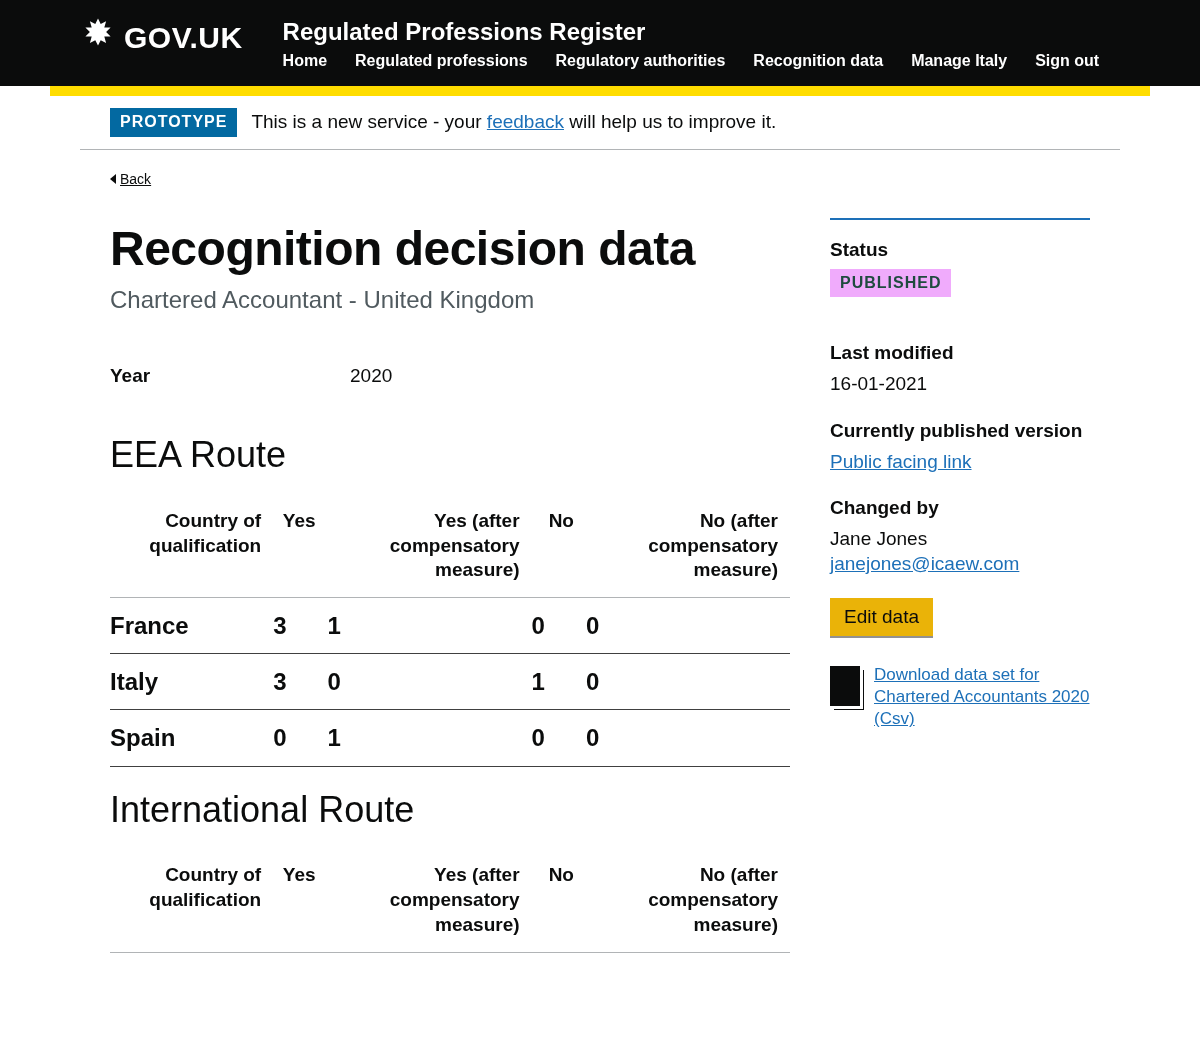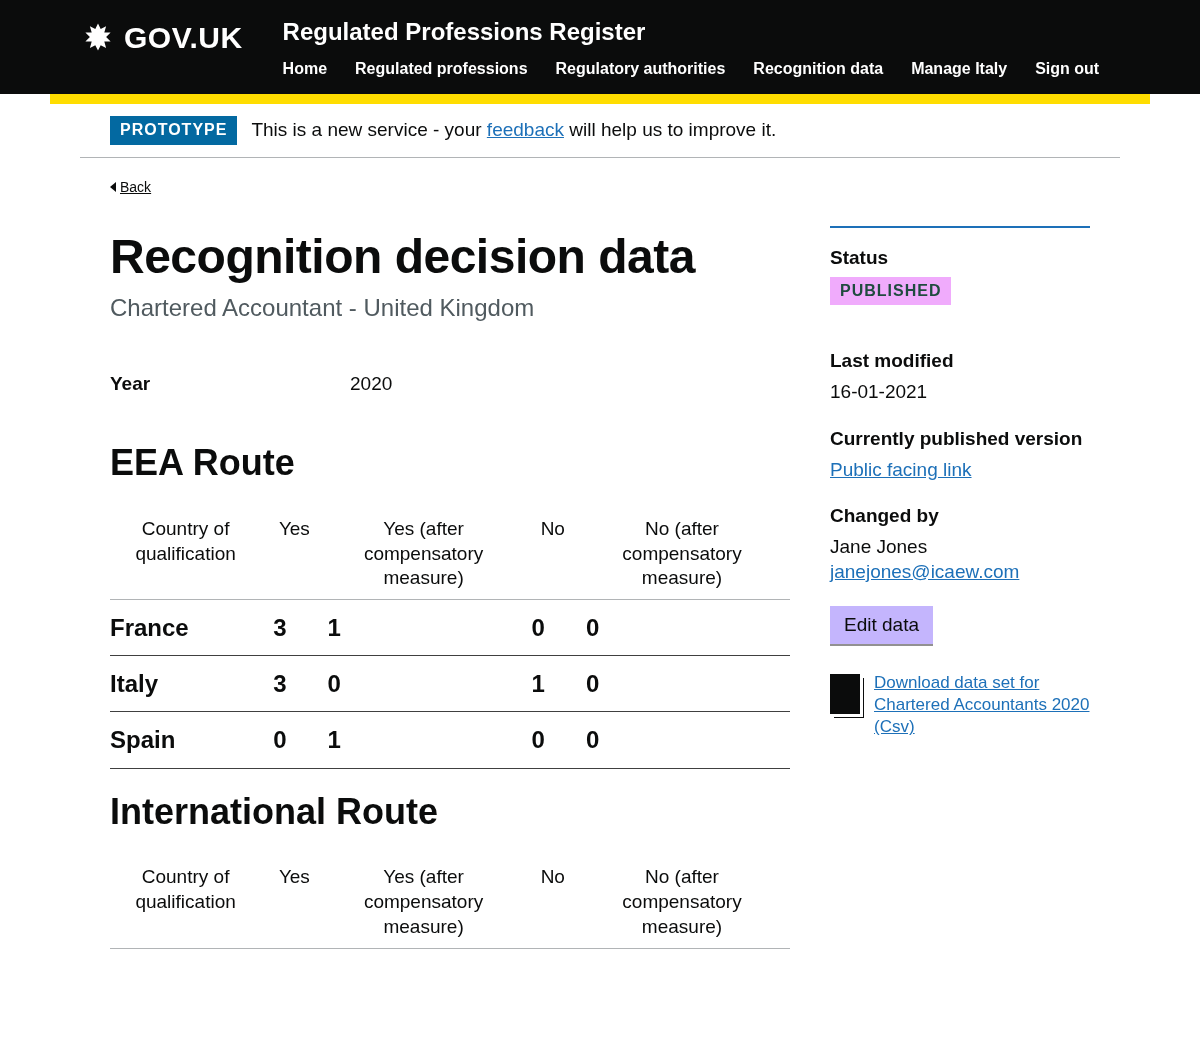--- a/index.html
+++ b/index.html
@@ -18,34 +18,34 @@
   .header-inner {
     max-width: 1100px;
     margin: 0 auto;
     padding: 0 30px;
     display: flex;
     align-items: flex-start;
     gap: 40px;
   }
   .logo {
     display: flex;
-    align-items: center;
+    align-items: flex-start;
     gap: 8px;
     font-weight: 700;
     font-size: 30px;
     letter-spacing: 0.5px;
     white-space: nowrap;
     padding-top: 10px;
   }
   .crown-icon { width: 36px; height: 30px; }
   .header-right { flex: 1; padding-top: 8px; }
   .service-name {
     font-weight: 700;
     font-size: 24px;
-    margin-bottom: 12px;
+    margin-bottom: 4px;
   }
   .nav {
     display: flex;
     flex-wrap: wrap;
     gap: 12px 28px;
     font-size: 16px;
     font-weight: 700;
   }
   .nav a { color: #fff; text-decoration: none; }
   .yellow-bar { height: 10px; background: #ffdd00; max-width: 1100px; margin: 0 auto; }
@@ -90,23 +90,23 @@
   }
   .two-col { display: flex; gap: 40px; }
   .main-col { flex: 1; }
   .side-col { width: 260px; border-top: 2px solid #1d70b8; padding-top: 18px; }
   h1 { font-size: 48px; font-weight: 800; letter-spacing: -0.5px; margin-bottom: 4px; }
   .subtitle { font-size: 24px; color: #505a5f; margin-bottom: 40px; }
   .summary-list { margin-bottom: 36px; }
   .summary-row { display: flex; padding: 8px 0; font-size: 19px; }
   .summary-key { width: 240px; font-weight: 700; }
   .summary-val { flex: 1; }
-  h2 { font-size: 36px; font-weight: 700; margin: 20px 0 20px; }
+  h2 { font-size: 36px; font-weight: 400; margin: 20px 0 20px; }
   table { width: 100%; border-collapse: collapse; margin-bottom: 20px; }
-  th { text-align: center; font-weight: 400; padding: 10px 12px 8px 0; border-bottom: 1px solid #b1b4b6; vertical-align: top; font-size: 19px; }
+  th { text-align: right; font-weight: 700; padding: 10px 12px 14px 0; border-bottom: 1px solid #b1b4b6; vertical-align: top; font-size: 19px; }
   td { padding: 12px 12px 12px 0; border-bottom: 1px solid #404040; font-size: 24px; font-weight: bold; }
   .col-country { width: 24%; }
   .col-yes { width: 8%; }
   .col-yescomp { width: 30%; }
   .col-no { width: 8%; }
   .col-nocomp { width: 30%; }
   .side-heading { font-weight: 700; font-size: 19px; margin-bottom: 6px; }
   .status-tag {
     display: inline-block;
     background: #f0abfc;
@@ -114,21 +114,21 @@
     font-weight: 700;
     letter-spacing: 1px;
     padding: 4px 10px;
     font-size: 16px;
     margin-bottom: 22px;
   }
   .side-block { margin-bottom: 22px; }
   .side-link { color: #1d70b8; text-decoration: underline; }
   .edit-btn {
     display: inline-block;
-    background: #c4b5fd;
+    background: #eab308;
     color: #0b0c0c;
     padding: 8px 14px;
     font-size: 19px;
     border: none;
     box-shadow: 0 2px 0 #929191;
     cursor: pointer;
     margin-bottom: 28px;
   }
   .download-block { display: flex; gap: 14px; align-items: flex-start; }
   .doc-icon { width: 30px; height: 40px; background: #0b0c0c; box-shadow: 3px 3px 0 #fff, 4px 4px 0 #0b0c0c; flex-shrink: 0; margin-top:2px;}

